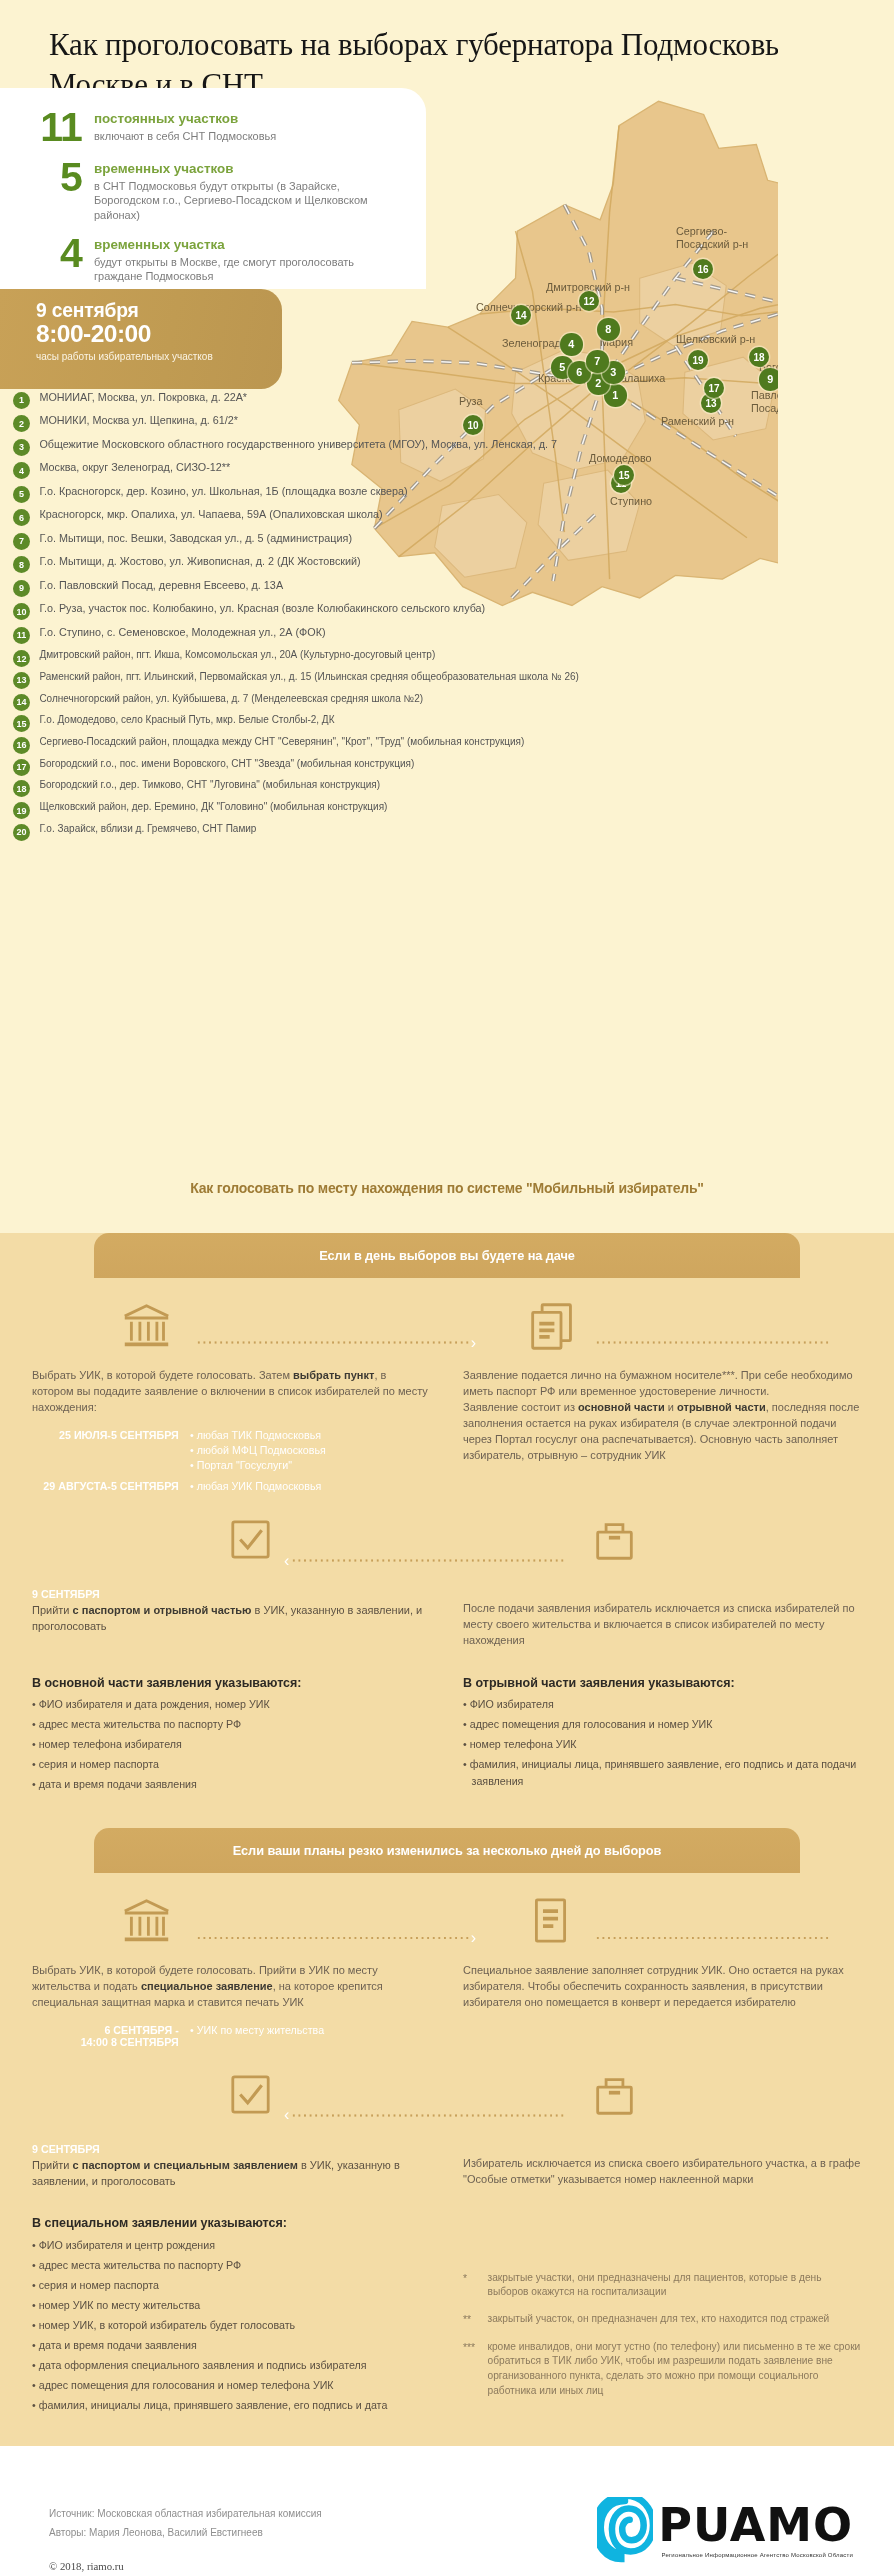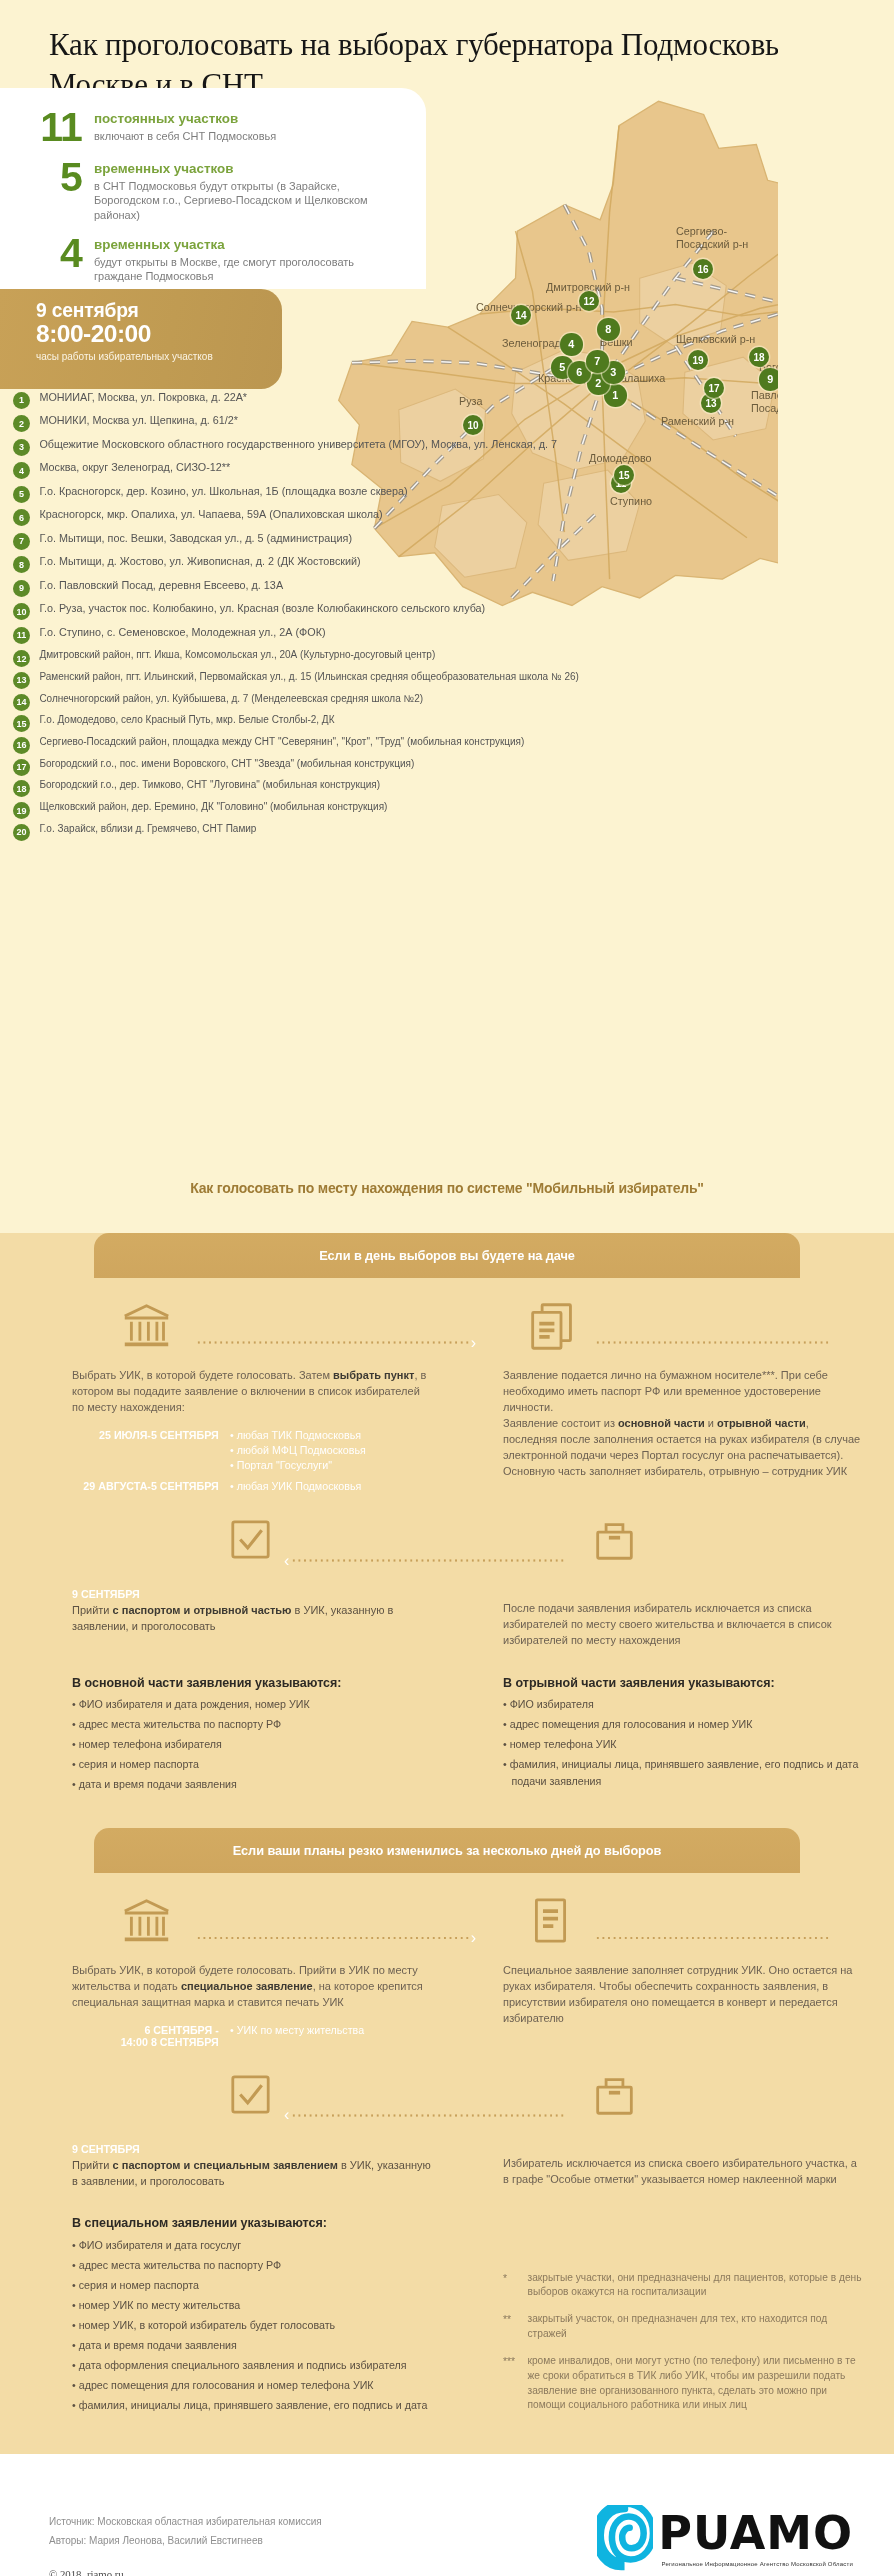--- a/index.html
+++ b/index.html
@@ -94,21 +94,21 @@
   .band-txt { color: #fff; font-size: 12.8px; font-weight: 700; letter-spacing: -0.1px; }
 
   .flowzone { position: relative; padding: 17px 0 0 0; }
   .icons-row { position: relative; height: 73px; }
   .icon-slot { position: absolute; top: 5.6px; }
   .conn { position: absolute; top: 41px; height: 13px; display: flex; align-items: center; }
   .dots { height: 2.8px; background-image: radial-gradient(circle, #c7a05a 1.1px, transparent 1.2px); background-size: 5.6px 2.8px; background-repeat: repeat-x; }
   .chev { font-size: 16px; color: #fff; line-height: 1; margin: 0 1.9px; font-weight: 400; }
 
   .cols { display: flex; padding: 0 32px; gap: 32px; }
-  .col { flex: 1 1 0; margin-left: 40px; }
+  .col { flex: 1 1 0; }
   .ptxt { font-size: 11px; color: #6d6152; line-height: 1.45; }
   .ptxt b { color: #3d3a33; font-weight: 700; }
   .ptxt.dark { color: #5d5243; }
 
   .sched { margin-top: 12.2px; }
   .sched-row { display: flex; margin-bottom: 6.6px; }
   .sched-date { font-size: 10.7px; font-weight: 700; color: #ffffff; text-align: right; width: 158px; padding-right: 11.3px; padding-top: 0.9px; white-space: nowrap; }
   .sched-items { font-size: 10.7px; color: #ffffff; line-height: 1.38; }
   .sched-items div::before { content: "• "; }
 
@@ -190,21 +190,21 @@
           <path d="M296 540 L340 494 L386 450"></path>
         </g>
       </svg>
 
       <div id="map-labels">
           <div class="map-label" style="left: 443px; top: 135px; white-space: pre;">Сергиево-
 Посадский р-н</div>
           <div class="map-label" style="left: 313px; top: 191px; white-space: pre;">Дмитровский р-н</div>
           <div class="map-label" style="left: 243px; top: 211px; white-space: pre;">Солнечногорский р-н</div>
           <div class="map-label" style="left: 269px; top: 247px; white-space: pre;">Зеленоград</div>
-          <div class="map-label" style="left: 367px; top: 246px; white-space: pre;">Вешки</div>
+          <div class="map-label" style="left: 367px; top: 246px; white-space: pre;">Мария</div>
           <div class="map-label" style="left: 443px; top: 243px; white-space: pre;">Щелковский р-н</div>
           <div class="map-label" style="left: 482px; top: 271px; white-space: pre; margin-left: 44px;">Богородский г.о.</div>
           <div class="map-label" style="left: 305px; top: 282px; white-space: pre;">Красногорск</div>
           <div class="map-label" style="left: 381px; top: 282px; white-space: pre; text-align: right;">Балашиха</div>
           <div class="map-label" style="left: 518px; top: 299px; white-space: pre;">Павловский
 Посад</div>
           <div class="map-label" style="left: 226px; top: 305px; white-space: pre;">Руза</div>
           <div class="map-label" style="left: 428px; top: 325px; white-space: pre;">Раменский р-н</div>
           <div class="map-label" style="left: 356px; top: 362px; white-space: pre;">Домодедово</div>
           <div class="map-label" style="left: 377px; top: 405px; white-space: pre;">Ступино</div>
@@ -548,21 +548,21 @@
           </div>
           <div class="col">
             <div class="ptxt" style="padding-top:13px;">Избиратель исключается из списка своего избирательного участка, а в графе "Особые отметки" указывается номер наклеенной марки</div>
           </div>
         </div>
 
         <div class="cols" style="margin-top:21px; padding-bottom:28px;">
           <div class="col">
             <div class="subhead">В специальном заявлении указываются:</div>
             <ul class="bullets" id="changed-left-list">
-                <li>ФИО избирателя и дата госуслуг</li>
+                <li>ФИО избирателя и центр рождения</li>
                 <li>адрес места жительства по паспорту РФ</li>
                 <li>серия и номер паспорта</li>
                 <li>номер УИК по месту жительства</li>
                 <li>номер УИК, в которой избиратель будет голосовать</li>
                 <li>дата и время подачи заявления</li>
                 <li>дата оформления специального заявления и подпись избирателя</li>
                 <li>адрес помещения для голосования и номер телефона УИК</li>
                 <li>фамилия, инициалы лица, принявшего заявление, его подпись и дата</li>
               </ul>
           </div>

